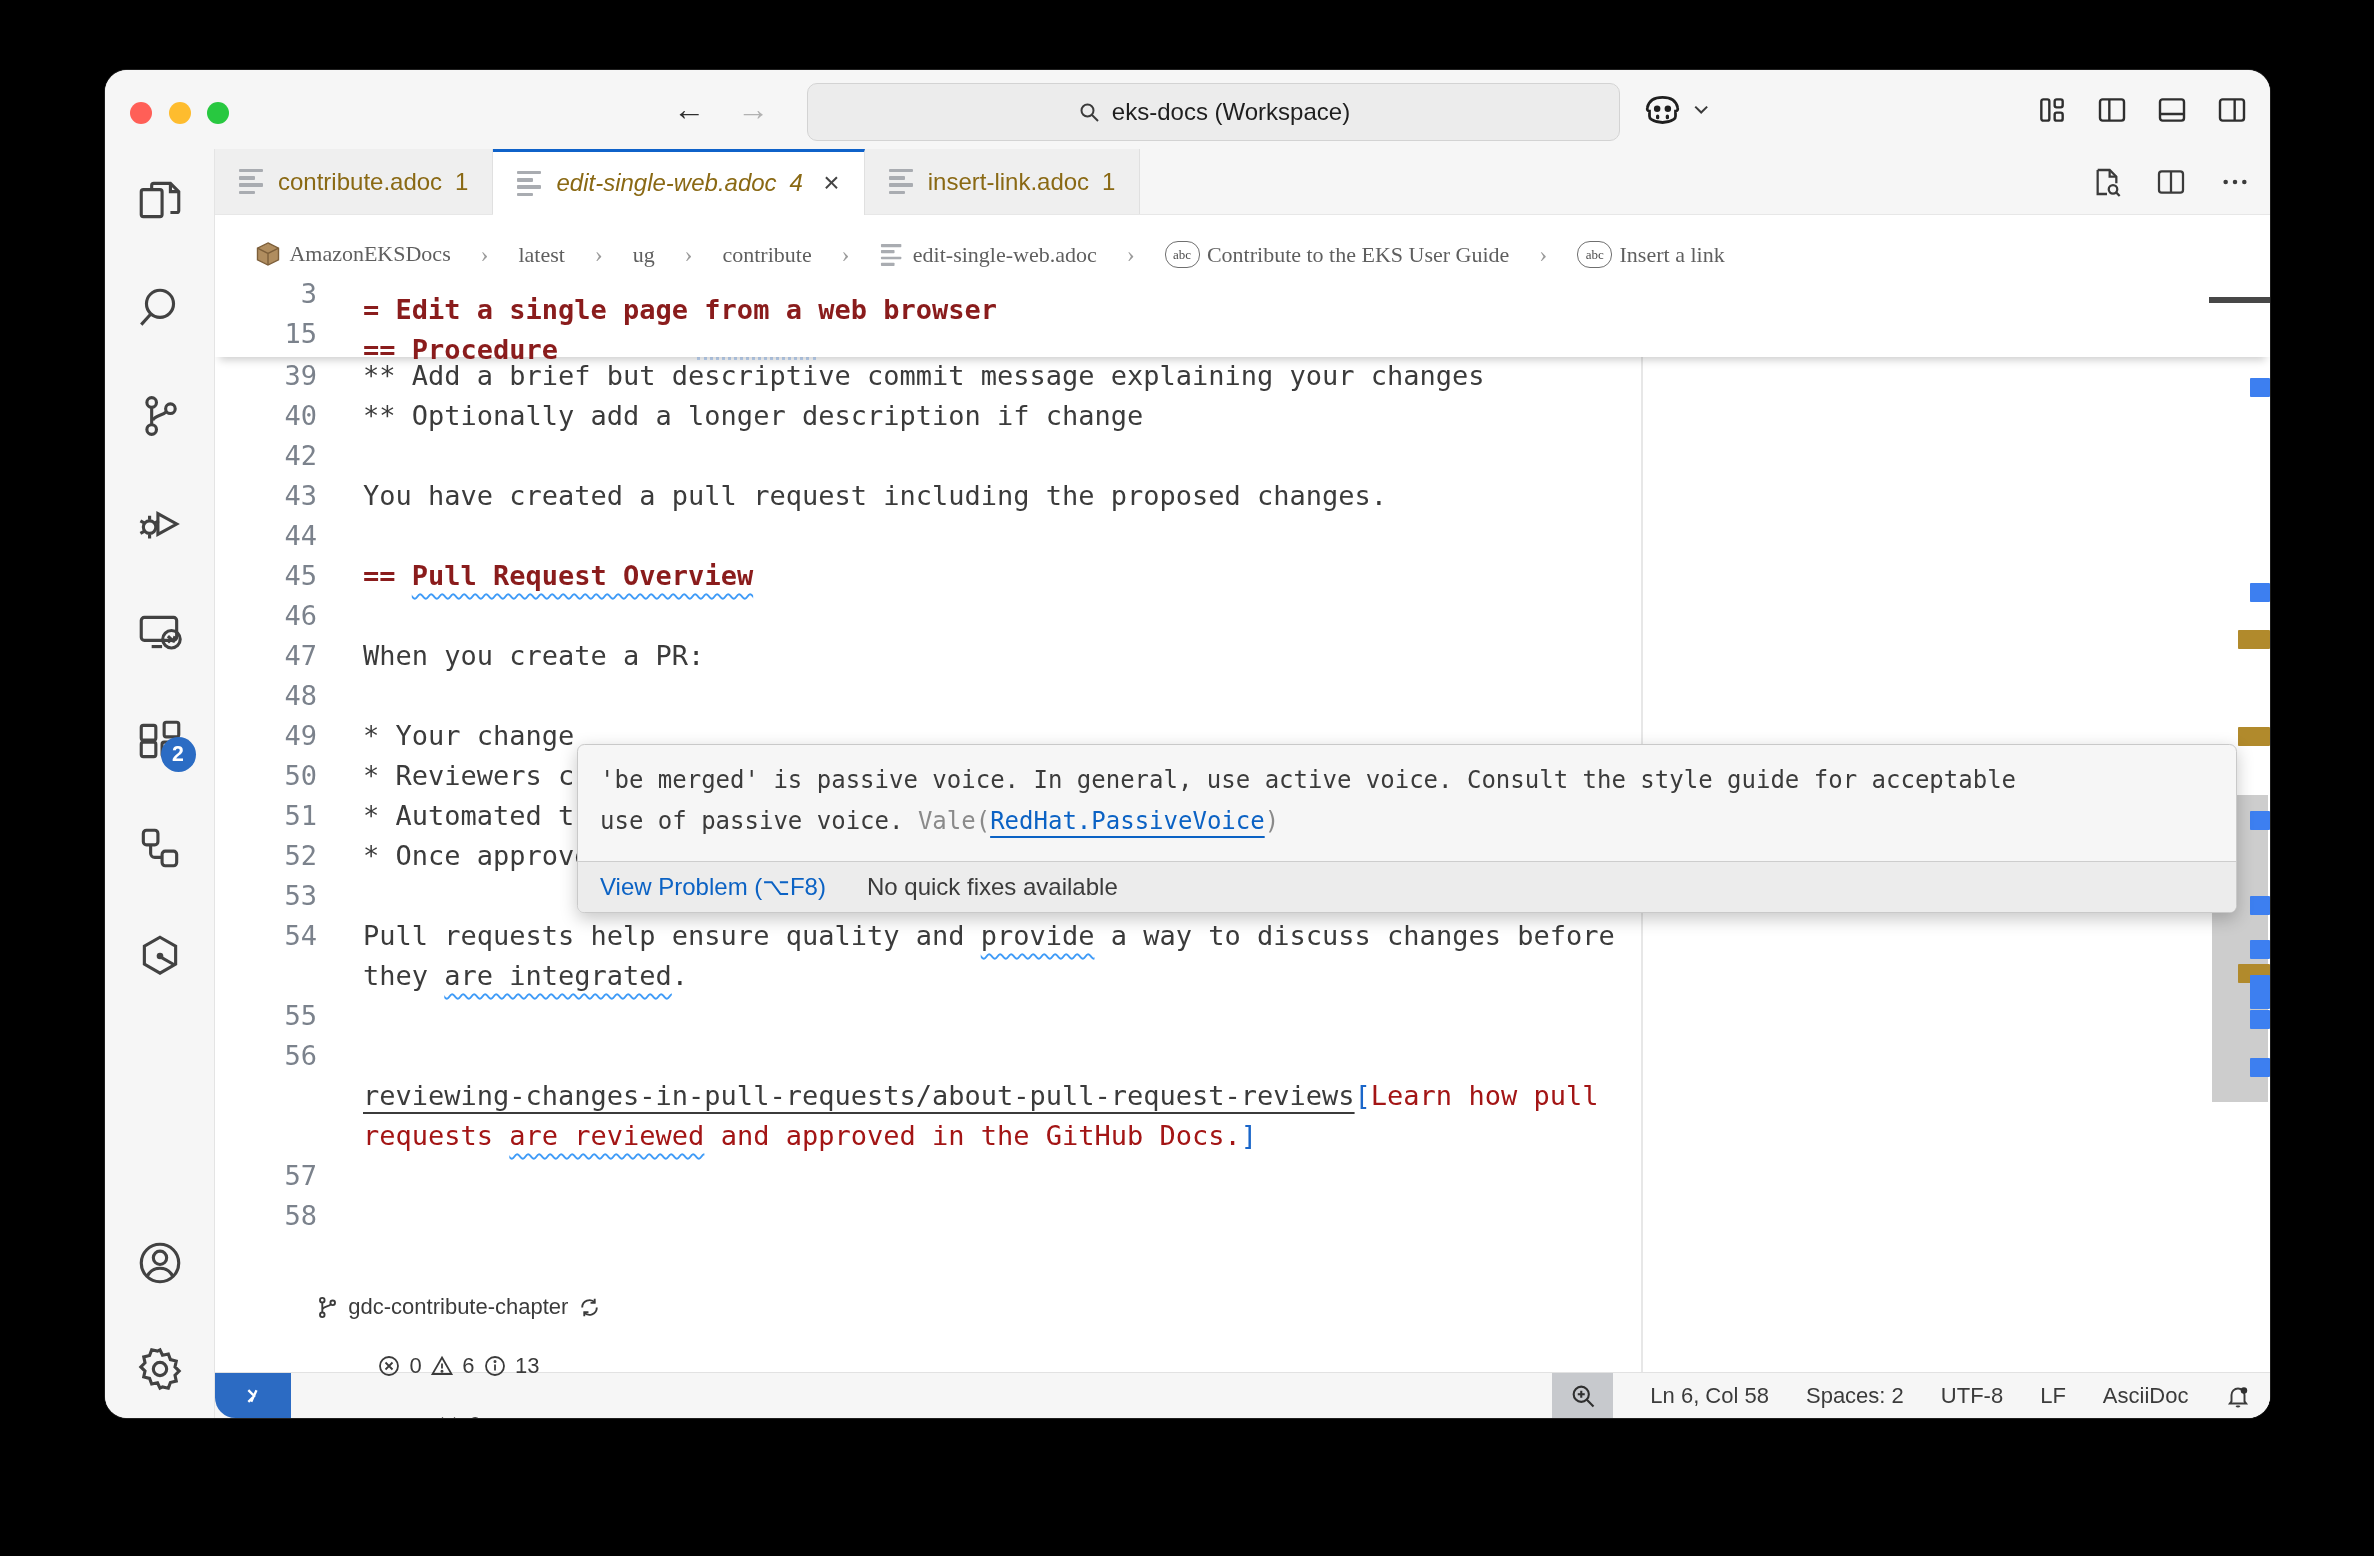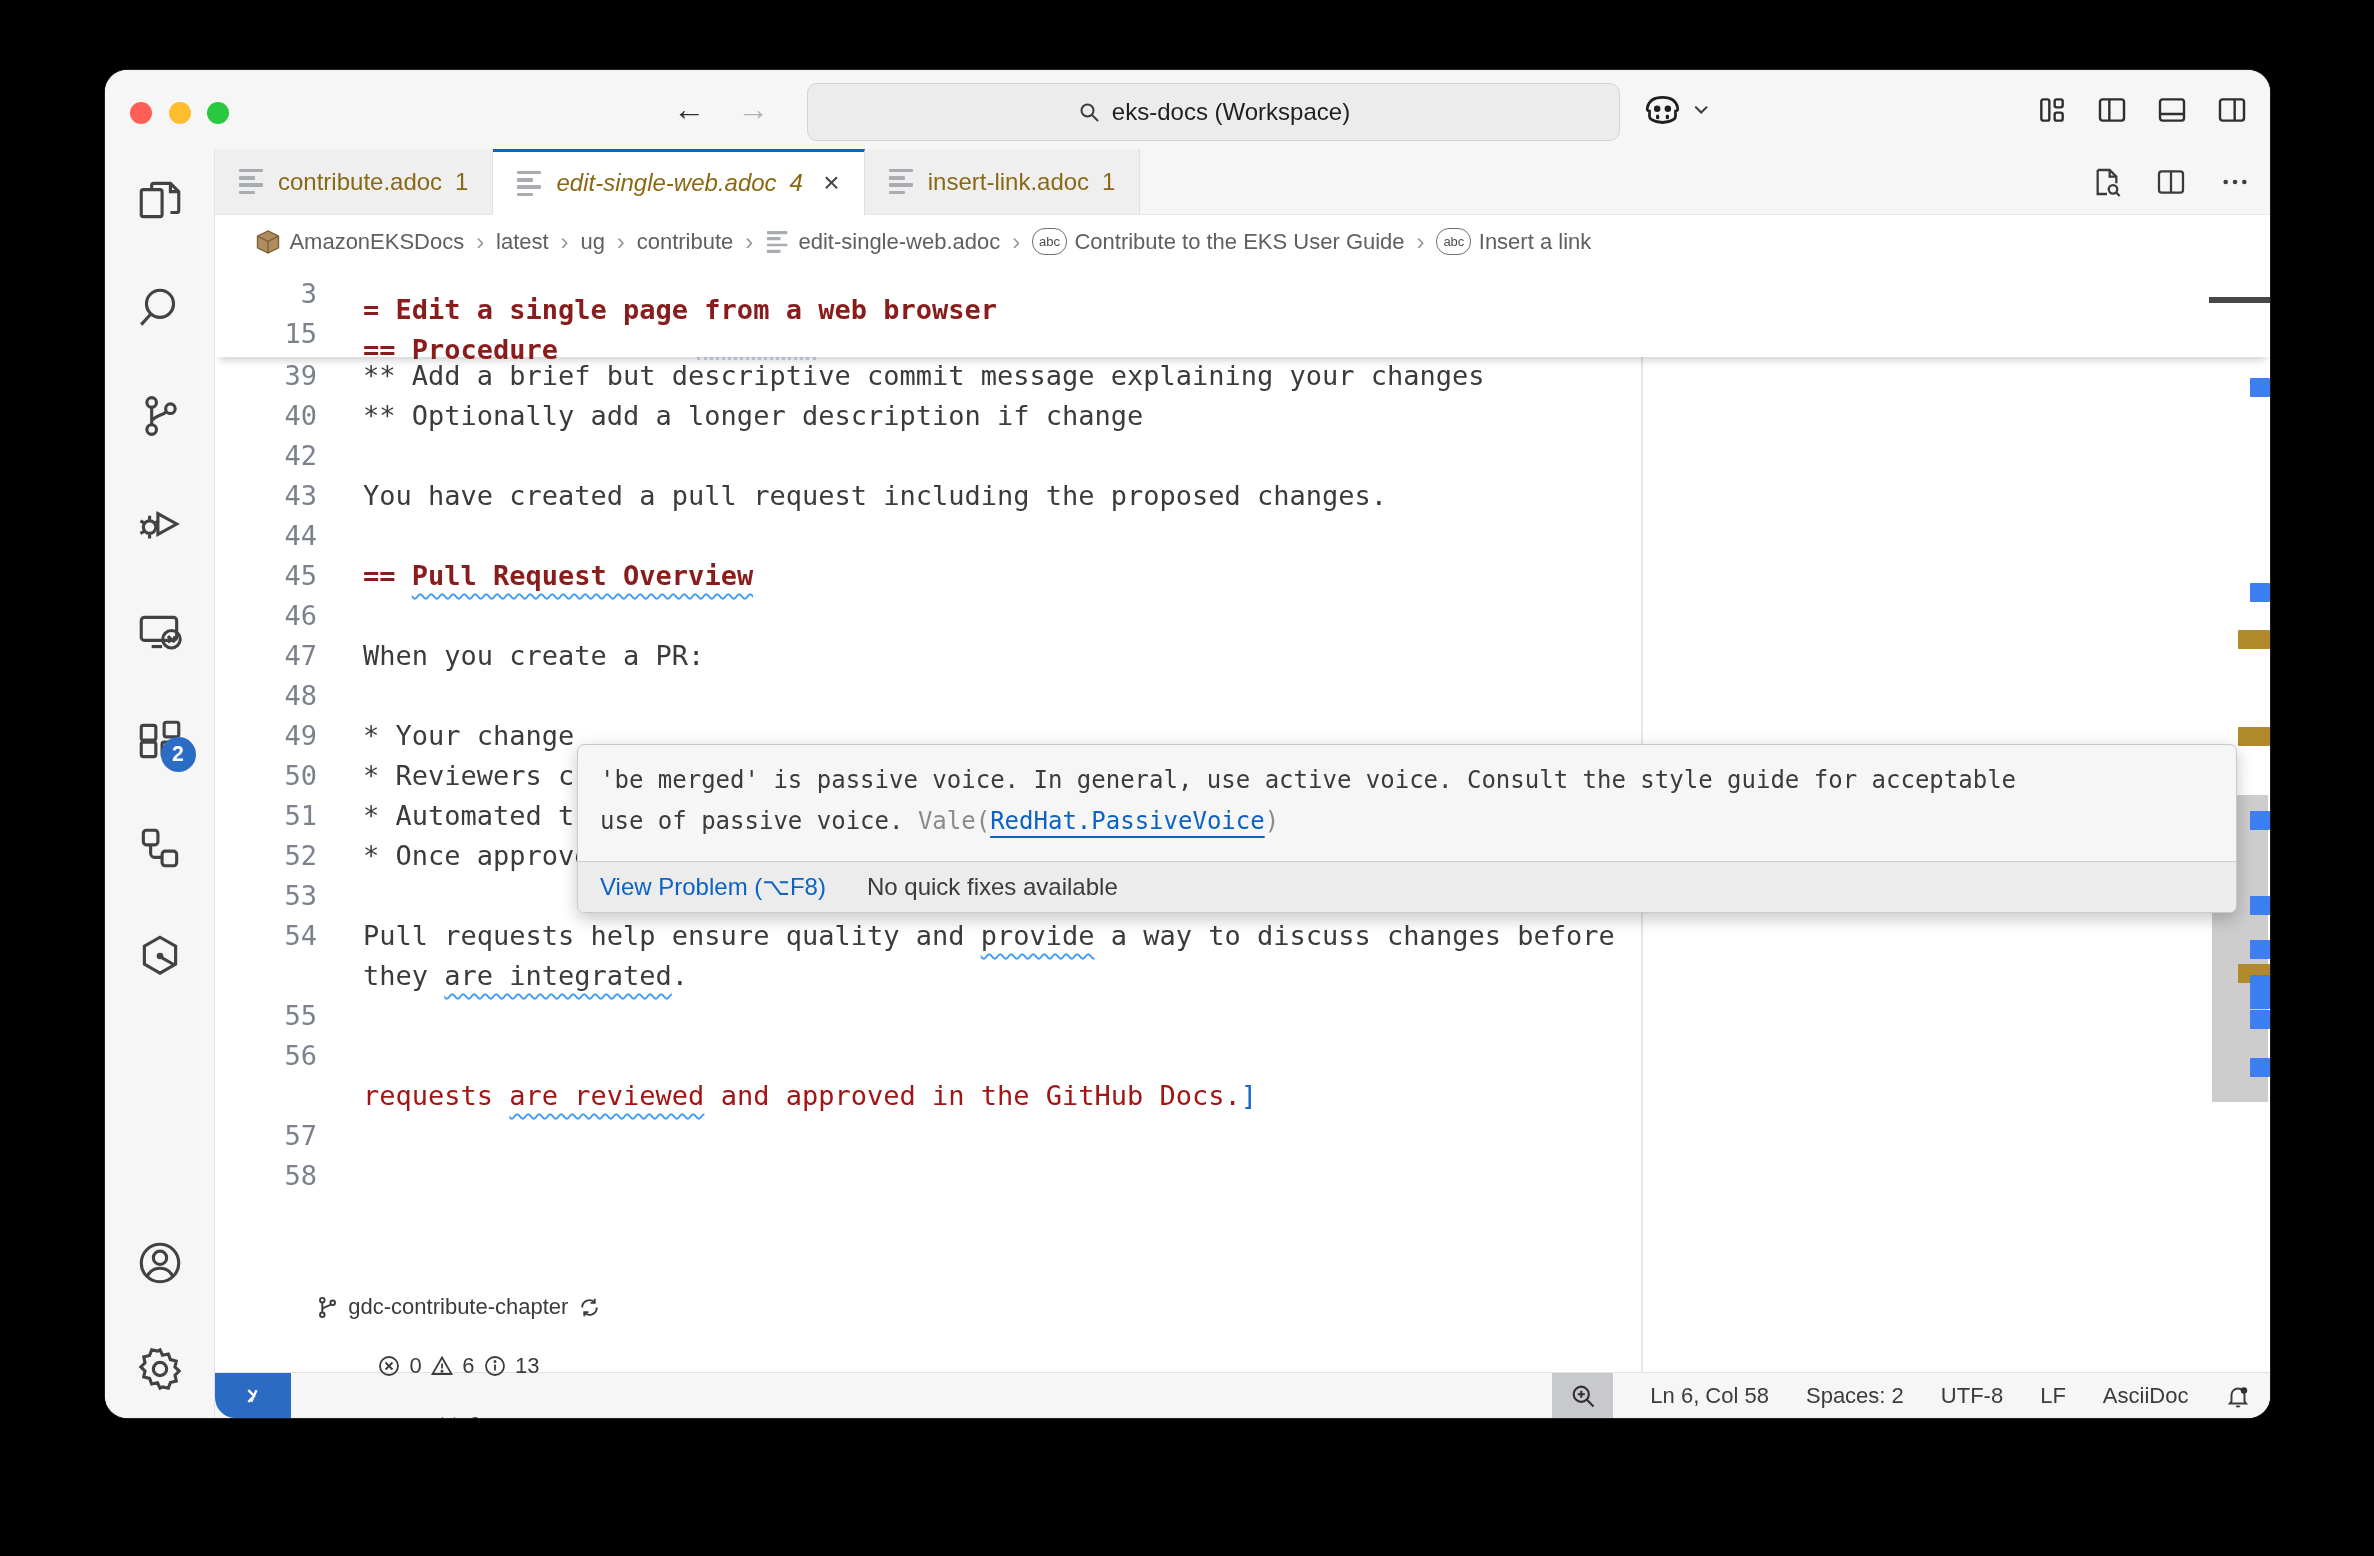--- a/index.html
+++ b/index.html
@@ -39,22 +39,22 @@
        border-right:0.9px solid #e0e0e0;font-size:24px;color:var(--tabgold);position:relative;}
   .tab.active{background:#fff;border-top:3.7px solid var(--accent);margin-bottom:-0.9px;
               font-style:italic;padding-top:0;}
   .tab .close{font-style:normal;color:#444;font-size:28px;margin-left:7.4px;}
   .adoc-ic{display:flex;flex-direction:column;gap:3.7px;width:26px;}
   .adoc-ic i{display:block;height:3.7px;background:#a9acb1;border-radius:0.9px;}
   .adoc-ic i:nth-child(1){width:24px}.adoc-ic i:nth-child(2){width:16px}
   .adoc-ic i:nth-child(3){width:24px}.adoc-ic i:nth-child(4){width:16px}
   .tab-actions{position:absolute;right:18.6px;top:0;height:65px;display:flex;align-items:center;gap:32px;color:#3b3b3b;}
   
-  .breadcrumb{height:53px;display:flex;align-items:center;padding-left:39px;gap:10px;
-              font-size:22px;color:#5f5f5f;background:#fff;flex:0 0 auto;white-space:nowrap;}
+  .breadcrumb{height:53px;display:flex;align-items:flex-end;padding-left:39px;gap:28px;
+              font-size:22px;color:#5f5f5f;background:#fff;flex:0 0 auto;white-space:nowrap;font-family:Liberation Serif, serif;}
   .bc-sep{color:#9a9a9a;font-size:24px;margin:0 1.9px;}
   .bc-item{display:flex;align-items:center;gap:7.4px;}
   .abc-ic{width:33px;height:25px;border:1.9px solid #6f6f6f;border-radius:13px;font-size:13px;
           display:flex;align-items:center;justify-content:center;color:#4d4d4d;letter-spacing:0;}
   
   .editor{position:relative;flex:1;min-height:0;overflow:hidden;background:#fff;
           font-family:"DejaVu Sans Mono",monospace;font-size:27px;color:#3b3b3b;}
   .coderows{position:absolute;left:0;top:88px;right:61px;}
   .crow{display:flex;height:40px;line-height:40px;white-space:pre;}
   .gut{width:102px;text-align:right;color:#7b828c;flex:0 0 auto;}
@@ -330,20 +330,21 @@
             <div class="crow"><span class="gut">48</span><span class="ctext"></span></div>
             <div class="crow"><span class="gut">49</span><span class="ctext"><span class="seg">* Your change</span></span></div>
             <div class="crow"><span class="gut">50</span><span class="ctext"><span class="seg">* Reviewers c</span></span></div>
             <div class="crow"><span class="gut">51</span><span class="ctext"><span class="seg">* Automated t</span></span></div>
             <div class="crow"><span class="gut">52</span><span class="ctext"><span class="seg">* Once approved, your changes can </span><span class="seg sq hl">be merged</span><span class="seg"> into the main repository</span></span></div>
             <div class="crow"><span class="gut">53</span><span class="ctext"></span></div>
             <div class="crow"><span class="gut">54</span><span class="ctext"><span class="seg">Pull requests help ensure quality and </span><span class="seg sq">provide</span><span class="seg"> a way to discuss changes before</span></span></div>
             <div class="crow"><span class="gut"></span><span class="ctext"><span class="seg">they </span><span class="seg sq">are integrated</span><span class="seg">.</span></span></div>
             <div class="crow"><span class="gut">55</span><span class="ctext"></span></div>
             <div class="crow"><span class="gut">56</span></div>
+            <div class="crow"><span class="gut"></span><span class="ctext"><span class="seg s-link">reviewing-changes-in-pull-requests/about-pull-request-reviews</span><span class="seg s-bracket">[</span><span class="seg s-red">Learn how pull</span></span></div>
             <div class="crow"><span class="gut"></span><span class="ctext"><span class="seg s-red">requests </span><span class="seg s-red sq">are reviewed</span><span class="seg s-red"> and approved in the GitHub Docs.</span><span class="seg s-bracket">]</span></span></div>
             <div class="crow"><span class="gut">57</span><span class="ctext"></span></div>
             <div class="crow"><span class="gut">58</span><span class="ctext"></span></div>
           </div>
 
         <div class="sticky">
           <div class="crow">
             <span class="gut">3</span>
             <span class="ctext s-heading">= Edit a single page from a web browser</span>
           </div>

